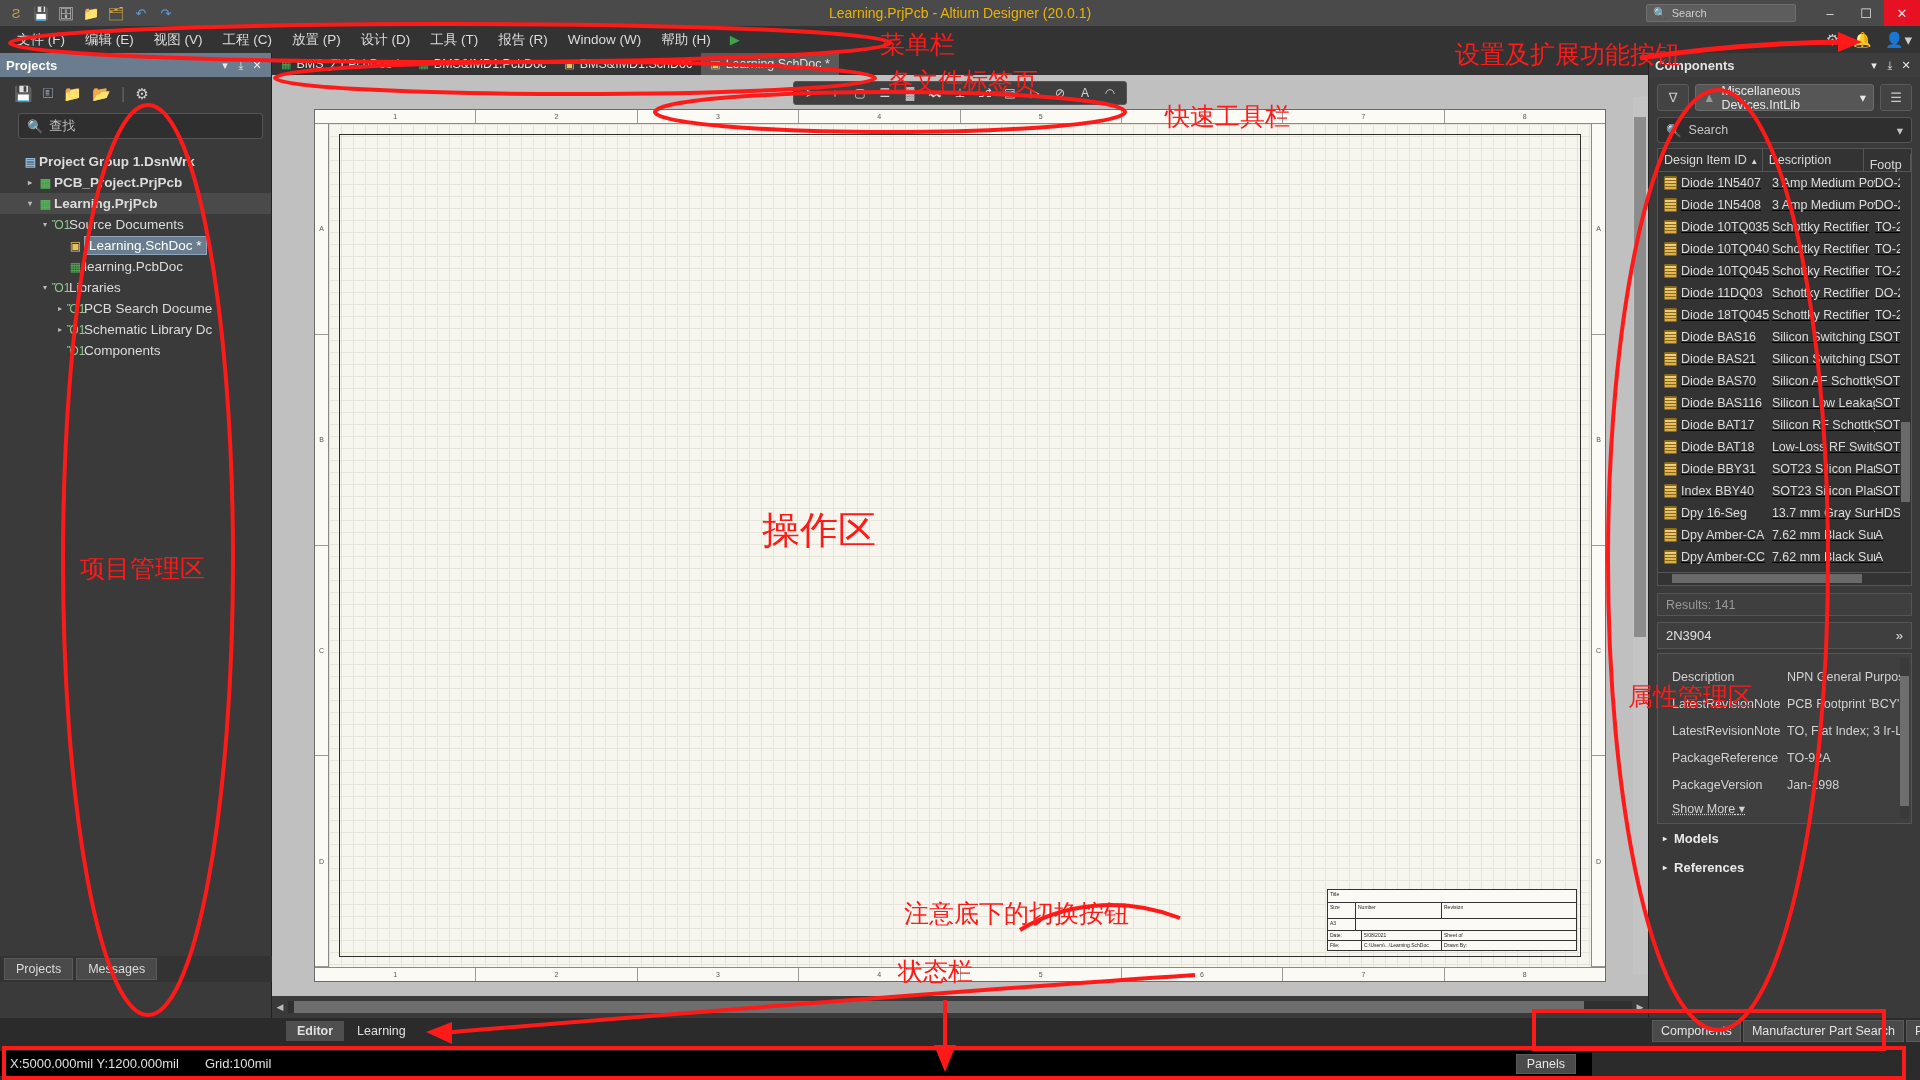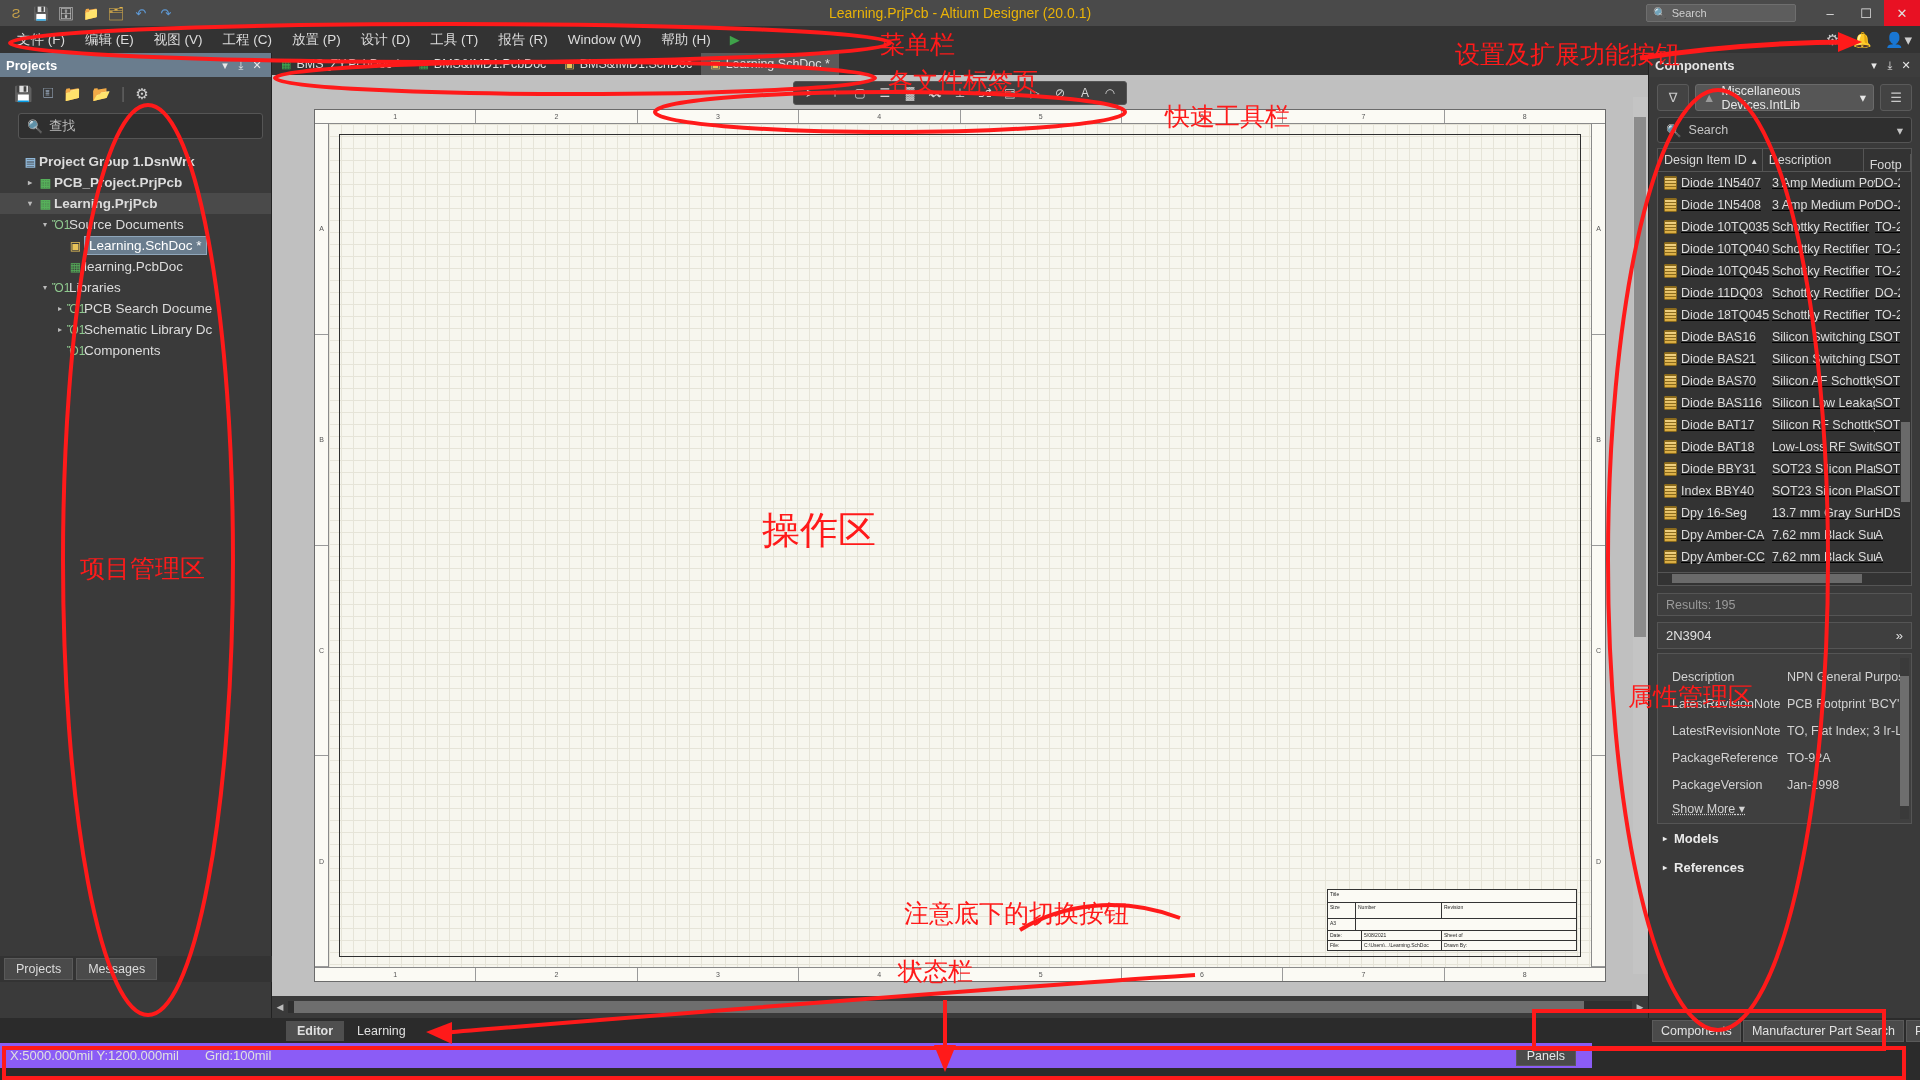--- a/index.html
+++ b/index.html
@@ -258,22 +258,22 @@
   .expander .ar { font-size: 8px; }
   .rpaneltabs {
     position: absolute; right: 0; bottom: 36px; width: 272px; height: 26px;
     display: flex; align-items: center; gap: 2px; padding-left: 4px;
   }
   .rptab { padding: 3px 8px; font-size: 12.5px; color: #e2e2e2; background: #4a4a4a;
            border: 1px solid #5a5a5a; white-space: nowrap; }
 
   
   .statusbar {
-    position: absolute; left: 0; bottom: 12px; width: 1592px; height: 26px;
-    background: #8b5cf6; display: flex; align-items: center;
+    position: absolute; left: 0; bottom: 4px; width: 1592px; height: 26px;
+    background: #000000; display: flex; align-items: center;
     color: #e0e0e0; font-size: 13px; padding: 0 10px; border-top: 1px solid #2a2a2a;
   }
   .statusbar .sp { flex: 1; }
   .panelsbtn { padding: 2px 10px; background: #4a4a4a; border: 1px solid #5a5a5a;
                font-size: 12.5px; color: #e6e6e6; margin-right: 6px; }
 
   
   .anno { position: absolute; left: 0; top: 0; width: 1920px; height: 1080px;
           pointer-events: none; z-index: 50; }
   .alabel { position: absolute; color: #ff1a1a; font-size: 21px; white-space: nowrap;
@@ -676,21 +676,21 @@
           </div>
         <div class="cvscroll">
           <div class="cvthumb"></div>
         </div>
       </div>
     </div>
     <div class="chscroll">
       <div class="chthumb"></div>
     </div>
 
-    <div class="results">Results: 195</div>
+    <div class="results">Results: 141</div>
 
     <div class="partname">
       <span>2N3904</span>
       <span class="spacer"></span>
       <span>»</span>
     </div>
 
     <div class="proptable">
       <div id="prop-rows">
           <div class="prow">

